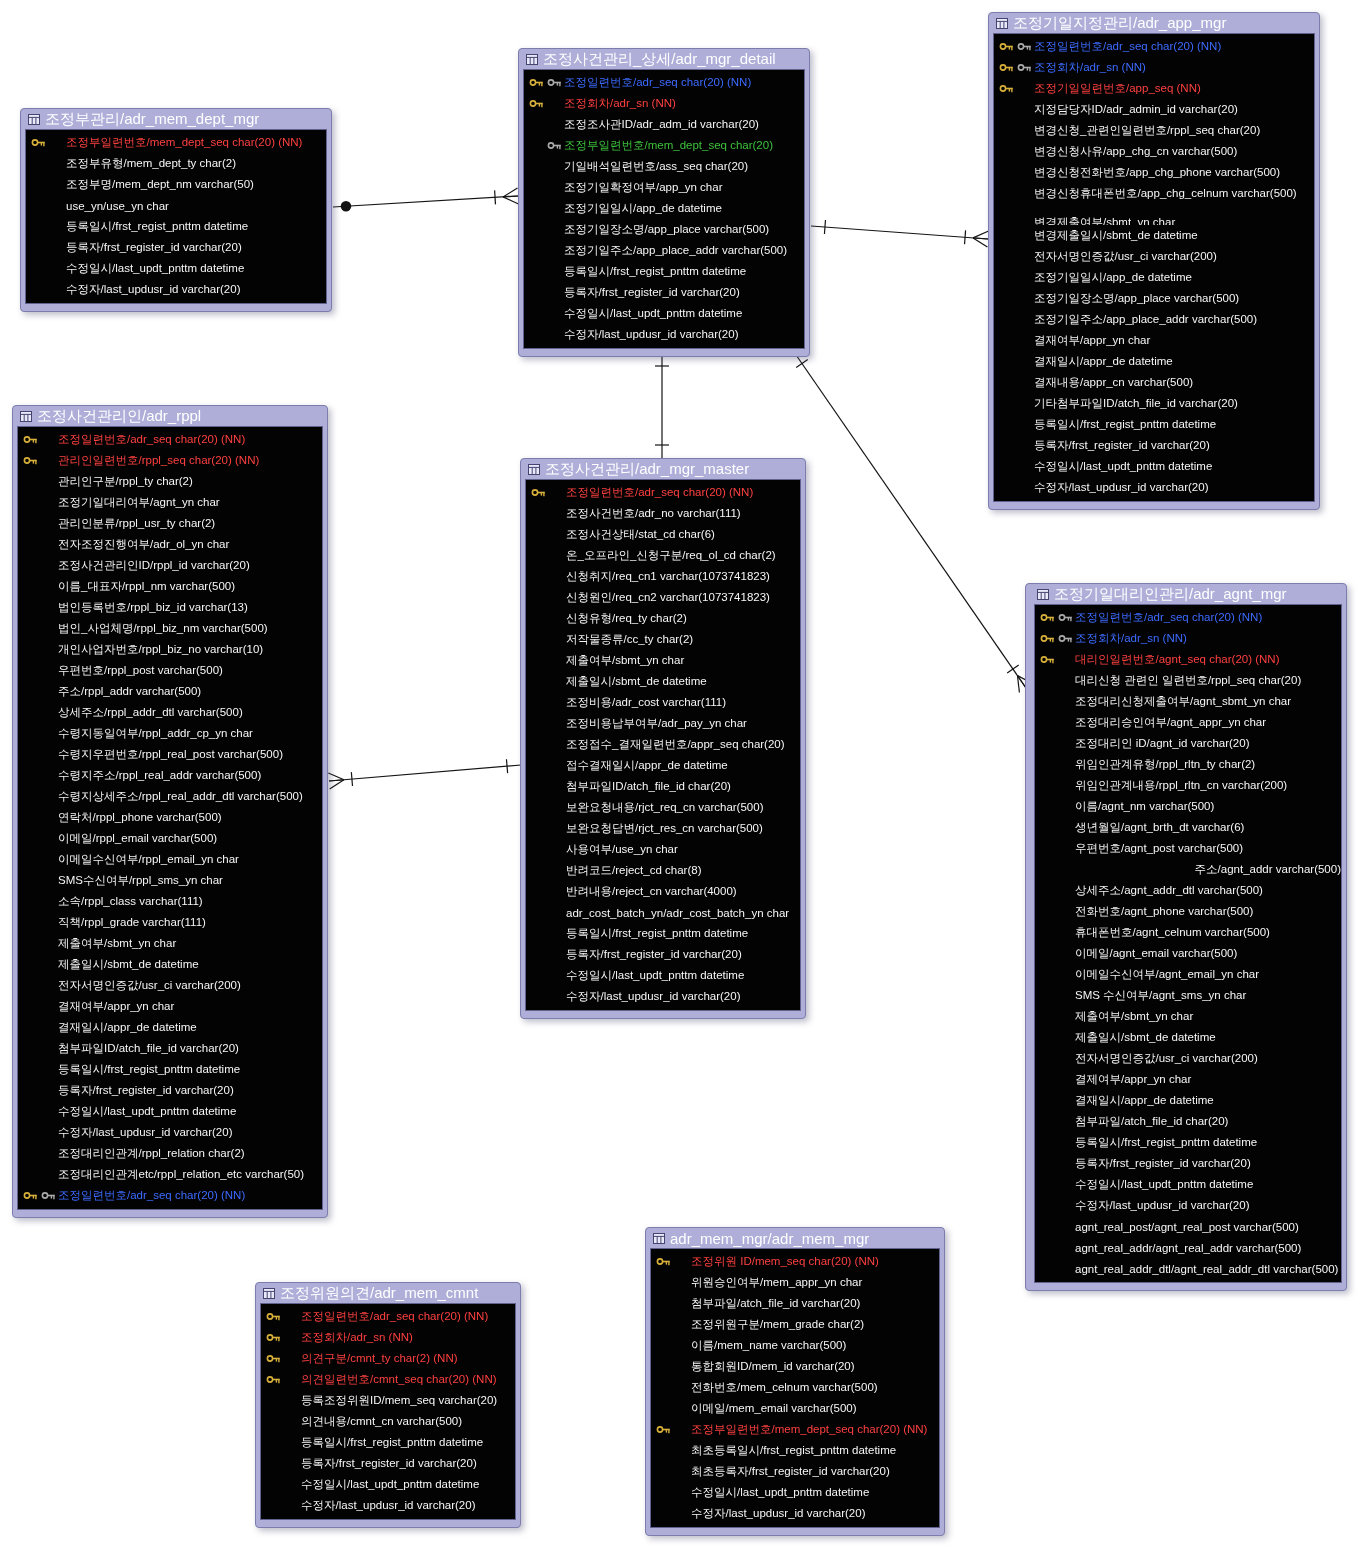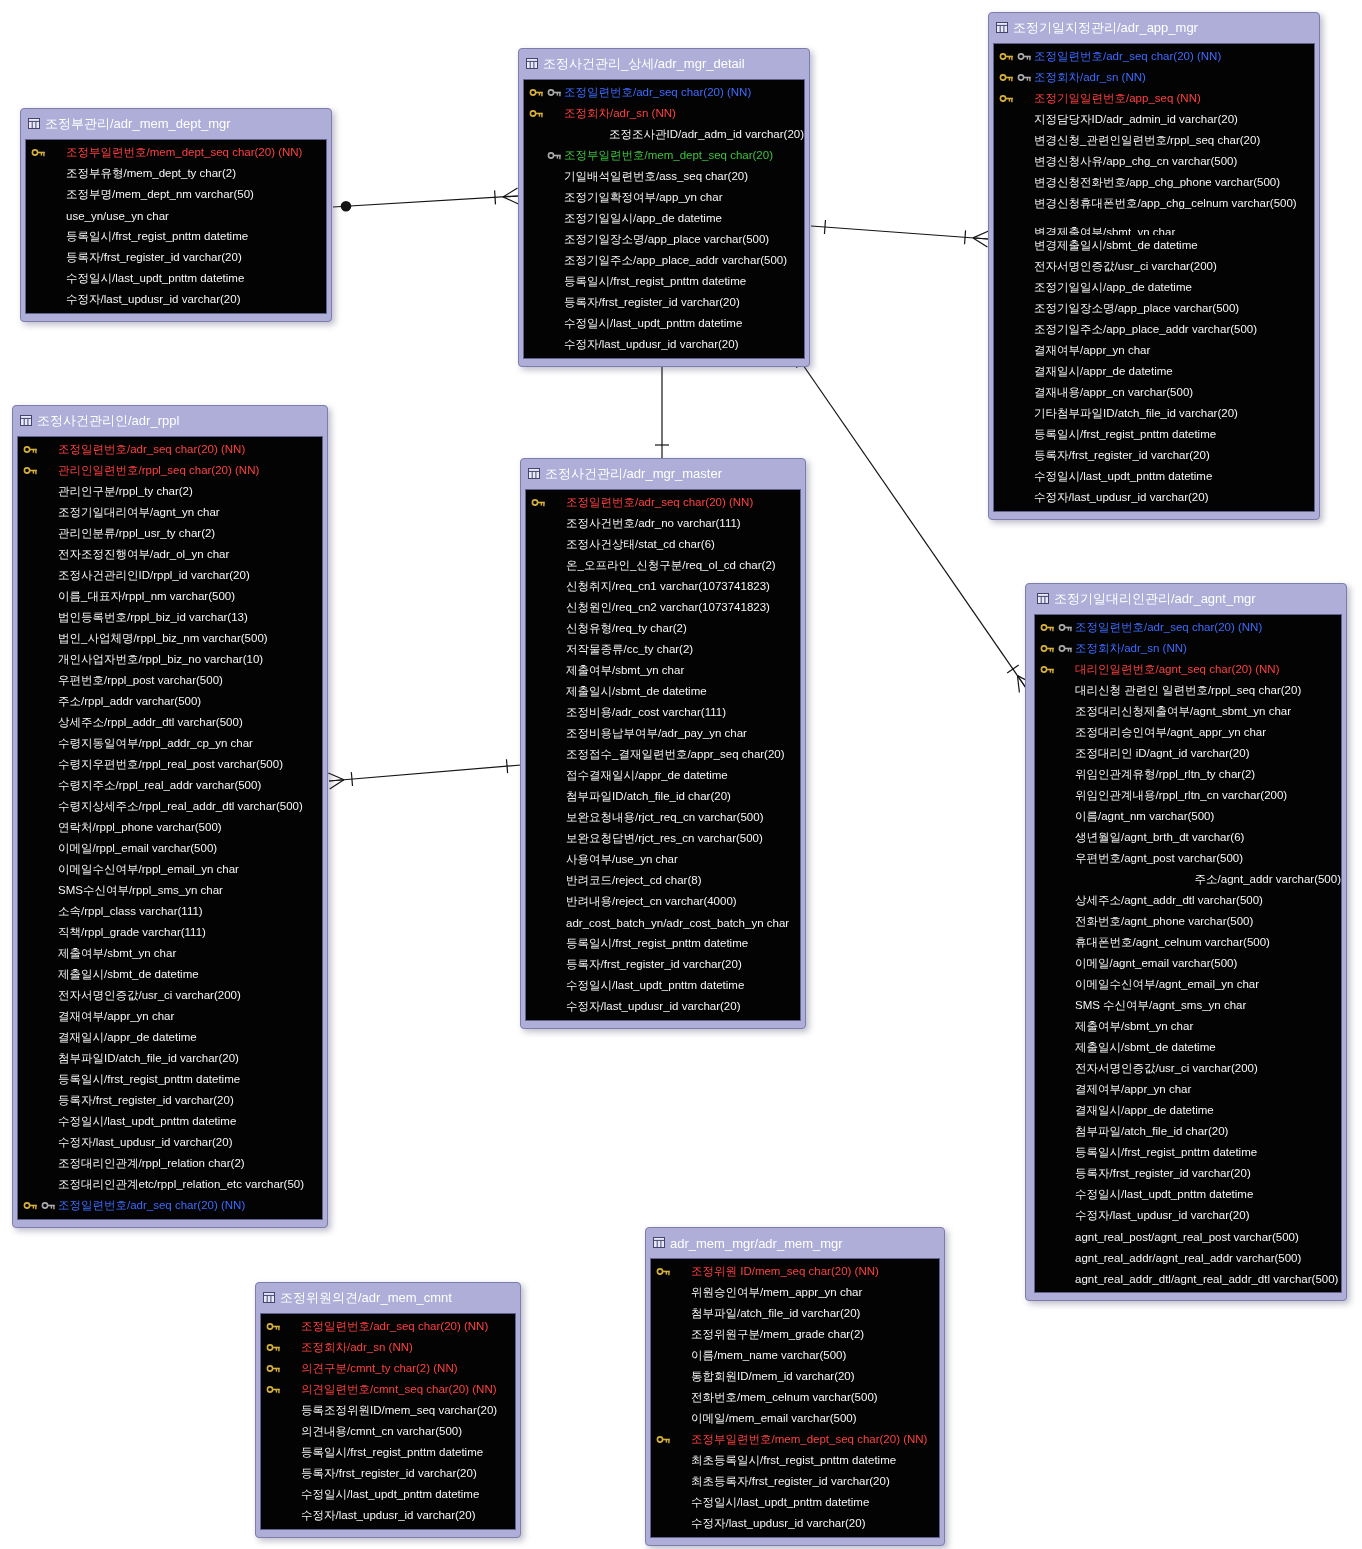--- a/index.html
+++ b/index.html
@@ -9,22 +9,22 @@
   #rel-layer { position:absolute; left:0; top:0; z-index:1; }
   .etable {
     position:absolute; z-index:2;
     background:#aeaed9;
     border:1px solid #7d7dad;
     border-radius:4px;
     padding:0 4px 7px 4px;
     box-shadow:3px 3px 6px rgba(70,70,110,0.35);
   }
   .ehead {
-    height:30px; display:flex; align-items:center; gap:5px;
-    padding:0 3px; color:#ffffff; font-size:13px;
+    height:20px; display:flex; align-items:center; gap:5px;
+    padding:0 3px; color:#ffffff; font-size:15px;
     white-space:nowrap; overflow:hidden;
   }
   .ebody { background:#030303; border:1px solid #62628e; padding:2px 0 3px 0; }
   .erow { height:21px; display:flex; align-items:center; font-size:11.5px; white-space:nowrap; overflow:hidden; }
   .ficons { flex:0 0 40px; width:40px; display:flex; gap:3px; padding-left:5px; align-items:center; }
   .islot { flex:0 0 15px; width:15px; height:12px; }
   .ftext { flex:1 1 auto; overflow:hidden; }
 </style>
 </head>
 <body>
@@ -156,21 +156,21 @@
                   <circle cx="4" cy="5.5" r="2.6" fill="none" stroke="#d8b13c" stroke-width="1.6"></circle>
                   <line x1="6.6" y1="5.5" x2="13.8" y2="5.5" stroke="#d8b13c" stroke-width="1.6"></line>
                   <line x1="10.4" y1="5.5" x2="10.4" y2="8.6" stroke="#d8b13c" stroke-width="1.4"></line>
                   <line x1="12.9" y1="5.5" x2="12.9" y2="9.2" stroke="#d8b13c" stroke-width="1.4"></line>
                 </svg></span>
             </span>
             <span class="ftext" style="color: rgb(255, 64, 64);">조정회차/adr_sn  (NN)</span>
           </div>
           <div class="erow">
             <span class="ficons"></span>
-            <span class="ftext" style="color: rgb(247, 247, 247); text-align: right;">조정조사관ID/adr_adm_id varchar(20)</span>
+            <span class="ftext" style="color: rgb(247, 247, 247);">조정조사관ID/adr_adm_id varchar(20)</span>
           </div>
           <div class="erow">
             <span class="ficons">
               <span class="islot"></span>
               <span class="islot"><svg width="15" height="12" viewBox="0 0 15 12">
                   <circle cx="4" cy="5.5" r="2.6" fill="none" stroke="#ababab" stroke-width="1.6"></circle>
                   <line x1="6.6" y1="5.5" x2="13.8" y2="5.5" stroke="#ababab" stroke-width="1.6"></line>
                   <line x1="10.4" y1="5.5" x2="10.4" y2="8.6" stroke="#ababab" stroke-width="1.4"></line>
                   <line x1="12.9" y1="5.5" x2="12.9" y2="9.2" stroke="#ababab" stroke-width="1.4"></line>
                 </svg></span>

